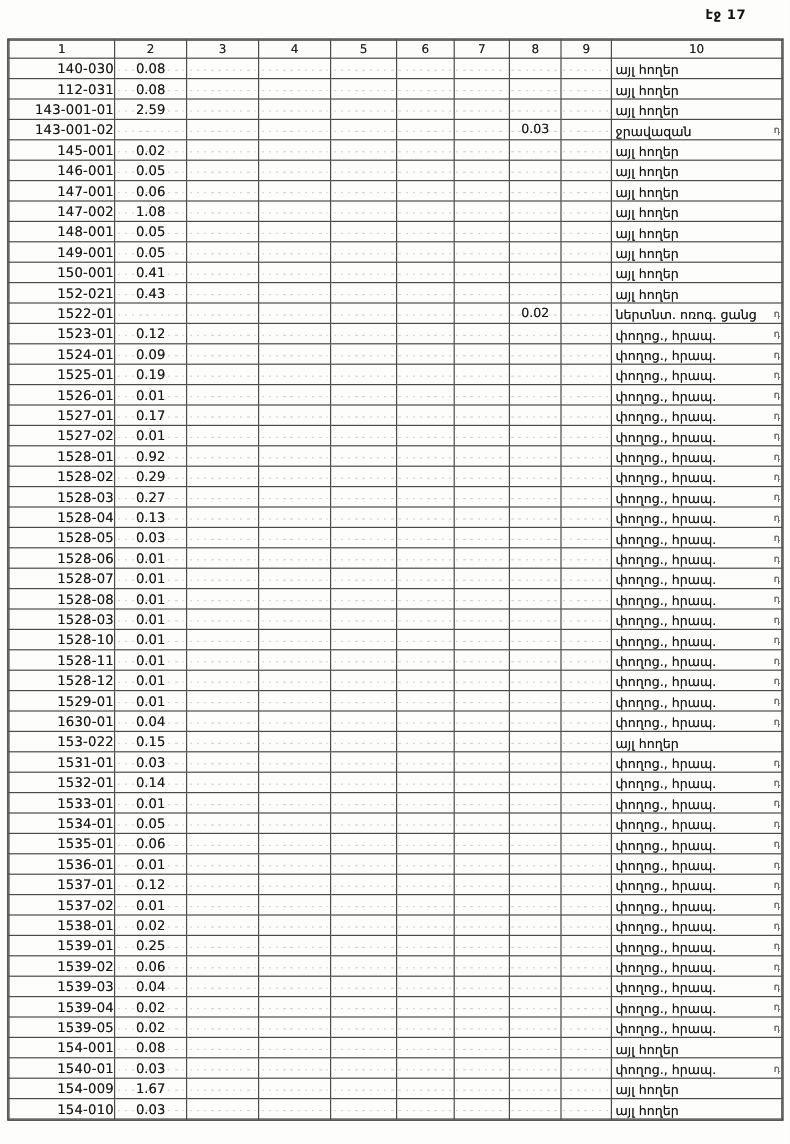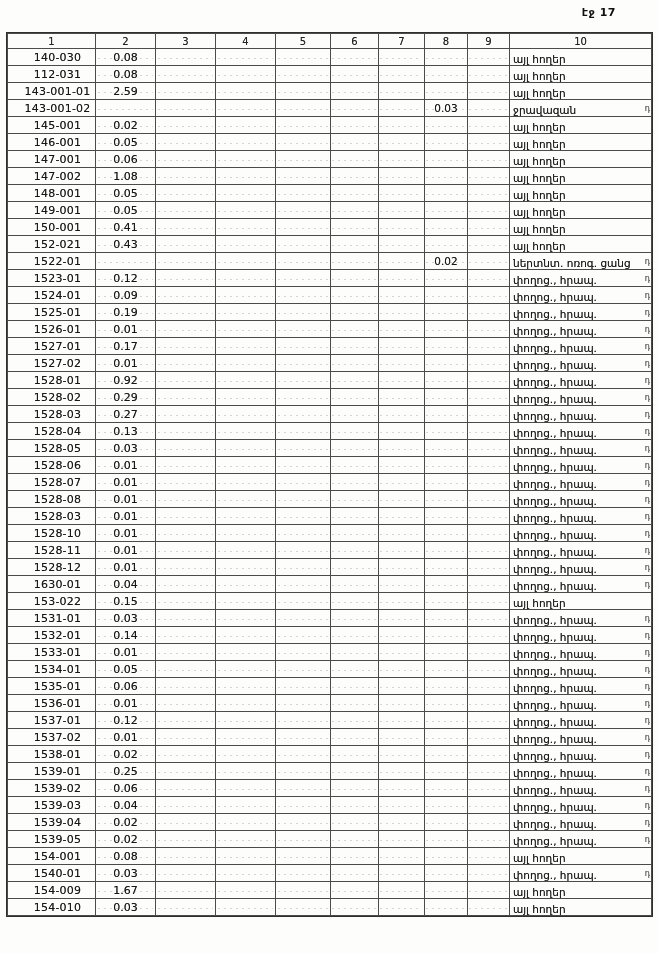--- a/index.html
+++ b/index.html
@@ -5,39 +5,39 @@
   *{box-sizing:border-box;margin:0;padding:0}
   html,body{width:658px;height:953px;overflow:hidden}
   body{
     background:#fbfbfa;
     font-family:"DejaVu Sans",sans-serif;
     color:#171717;
     position:relative;
   }
   .scan-page{position:absolute;inset:0;background:#fdfdfc}
   .page-label{
-    position:absolute;top:6px;right:42px;
+    position:absolute;top:6px;right:36px;
     font-size:11px;font-weight:bold;letter-spacing:.5px;color:#111;text-align:center;
   }
   table.land-table{
     position:absolute;left:7px;top:33px;width:644px;
     border-collapse:collapse;table-layout:fixed;
     outline:1px solid #2f2f2f;
   }
   th,td{
     border:1px solid #4b4b4b;
     overflow:hidden;white-space:nowrap;
     vertical-align:middle;
   }
   thead th{
     height:15px;font-size:10px;font-weight:normal;
     text-align:center;color:#222;background:#fcfcfb;
   }
   tbody td{height:17px;font-size:11px}
-  td.c1{padding-left:12px;text-align:center;letter-spacing:.2px}
+  td.c1{padding-left:12px;text-align:right;letter-spacing:.2px}
   td.c2{text-align:center}
   td.c8{text-align:center;font-size:10.5px}
   td.c10{font-size:10.5px;padding:4px 1px 0 3px}
   
   td.dots{
     background-image:repeating-linear-gradient(90deg, rgba(50,50,50,.20) 0 2px, transparent 2px 6px);
     background-size:94% 1px;
     background-position:50% 62%;
     background-repeat:no-repeat;
   }
@@ -634,20 +634,37 @@
     <td class="c8 dots"></td>
     <td class="dots"></td>
     <td class="c10">
       <span class="cellwrap">
         <span class="land">փողոց., հրապ.</span>
         <span class="mark">դ</span>
       </span>
     </td>
   </tr>
 
+  <tr>
+    <td class="c1">1529-01</td>
+    <td class="c2 dots">0.01</td>
+    <td class="dots"></td>
+    <td class="dots"></td>
+    <td class="dots"></td>
+    <td class="dots"></td>
+    <td class="dots"></td>
+    <td class="c8 dots"></td>
+    <td class="dots"></td>
+    <td class="c10">
+      <span class="cellwrap">
+        <span class="land">փողոց., հրապ.</span>
+        <span class="mark">դ</span>
+      </span>
+    </td>
+  </tr>
 
   <tr>
     <td class="c1">1630-01</td>
     <td class="c2 dots">0.04</td>
     <td class="dots"></td>
     <td class="dots"></td>
     <td class="dots"></td>
     <td class="dots"></td>
     <td class="dots"></td>
     <td class="c8 dots"></td>

